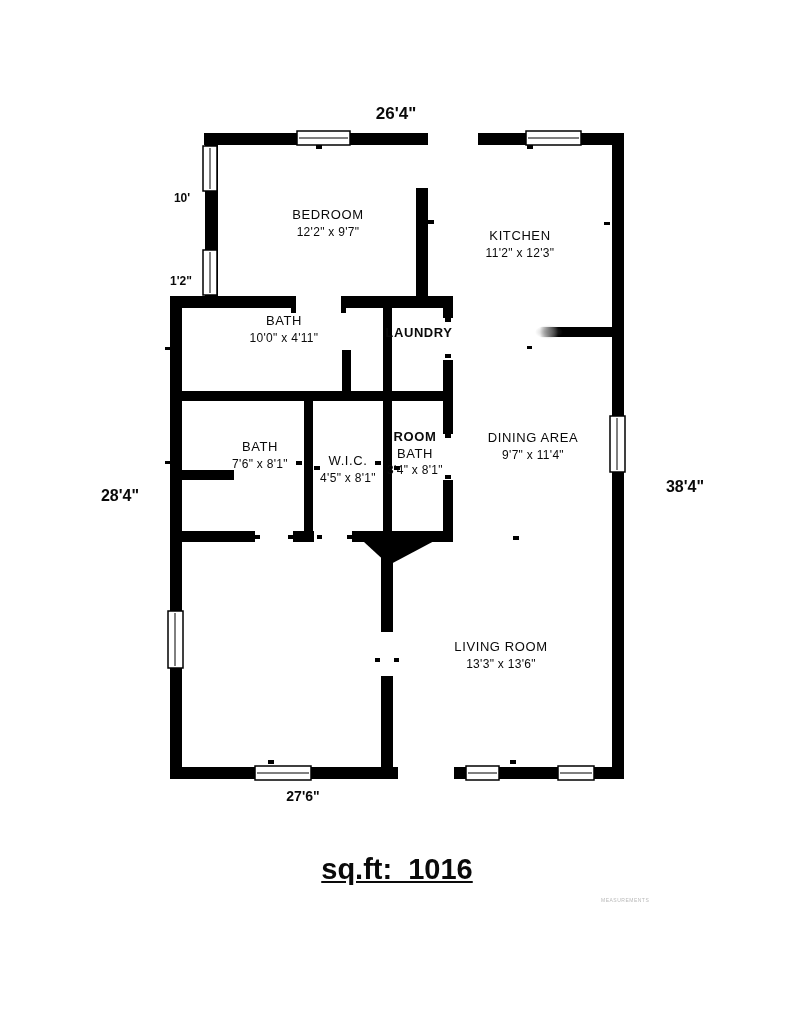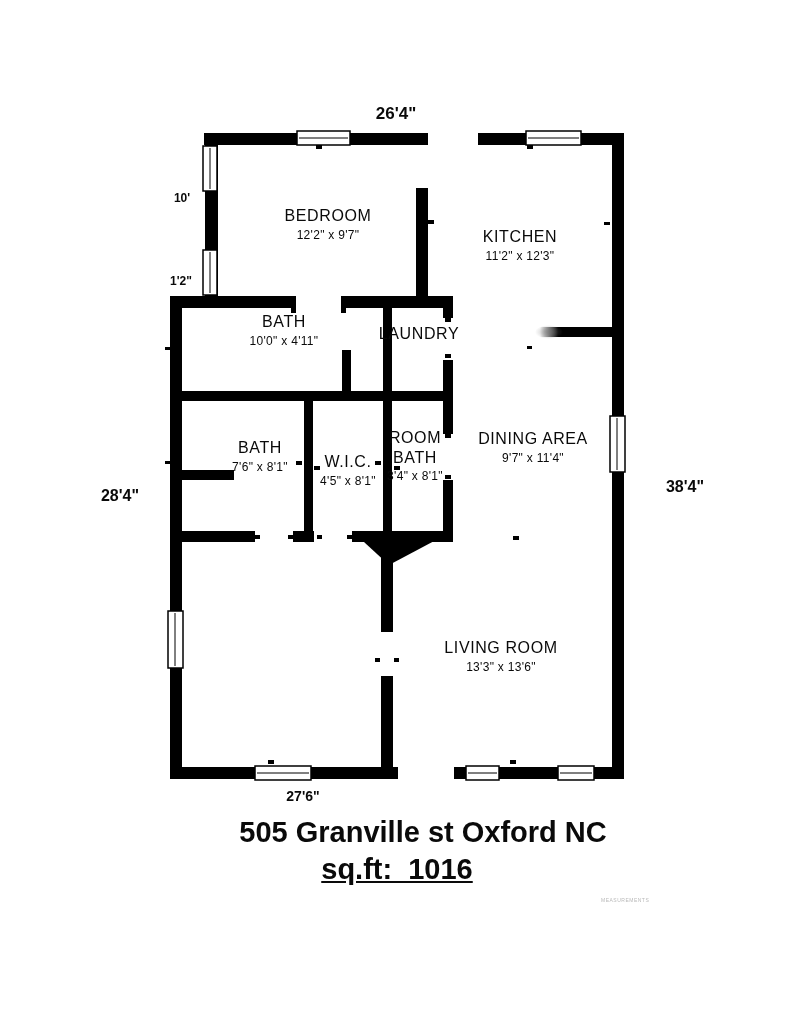--- a/index.html
+++ b/index.html
@@ -2,22 +2,22 @@
 <html><head>
 <meta charset="utf-8">
 <style>
   html,body{margin:0;padding:0;background:#ffffff;}
   #canvas{
     position:relative;width:791px;height:1024px;background:#ffffff;overflow:hidden;
     font-family:"Liberation Sans",sans-serif;color:#0a0a0a;
   }
   #plan-svg{position:absolute;left:0;top:0;}
   .room-label{position:absolute;transform:translateX(-50%);text-align:center;line-height:1;}
-  .room-name{font-size:16px;letter-spacing:.6px;white-space:nowrap;}
-  .room-name.bold{font-weight:normal;}
+  .room-name{font-size:13px;letter-spacing:.6px;white-space:nowrap;}
+  .room-name.bold{font-weight:bold;}
   .room-dims{font-size:12px;letter-spacing:.3px;margin-top:5px;white-space:nowrap;}
   .dim-label{position:absolute;transform:translateX(-50%);font-weight:bold;white-space:nowrap;}
   .dim-top{font-size:17px;}
   .dim-side{font-size:16px;}
   .dim-small{font-size:12px;}
   .dim-bottom{font-size:14px;}
   .footer-line{position:absolute;transform:translateX(-50%);font-weight:bold;white-space:pre;text-align:center;}
   .footer-address{font-size:29px;}
   .footer-sqft{font-size:29px;}
   .watermark{position:absolute;font-size:5px;color:#b9b9b9;letter-spacing:.5px;filter:blur(.4px);white-space:nowrap;}
@@ -202,18 +202,17 @@
     <div class="room-name">DINING AREA</div>
     <div class="room-dims">9'7" x 11'4"</div>
   </div>
 
 
   <div class="room-label" style="left:501px;top:640px;">
     <div class="room-name">LIVING ROOM</div>
     <div class="room-dims">13'3" x 13'6"</div>
   </div>
 
-  <div class="footer-line footer-address" style="left:423px;top:816px;">505 Granville st Oxford NC</div>
   <div class="footer-line footer-sqft" style="left:397px;top:853px;text-decoration:underline;">sq.ft:  1016</div>
 
   <div class="watermark" style="left:601px;top:897px;">MEASUREMENTS</div>
 
 </div>
 
 </body></html>

